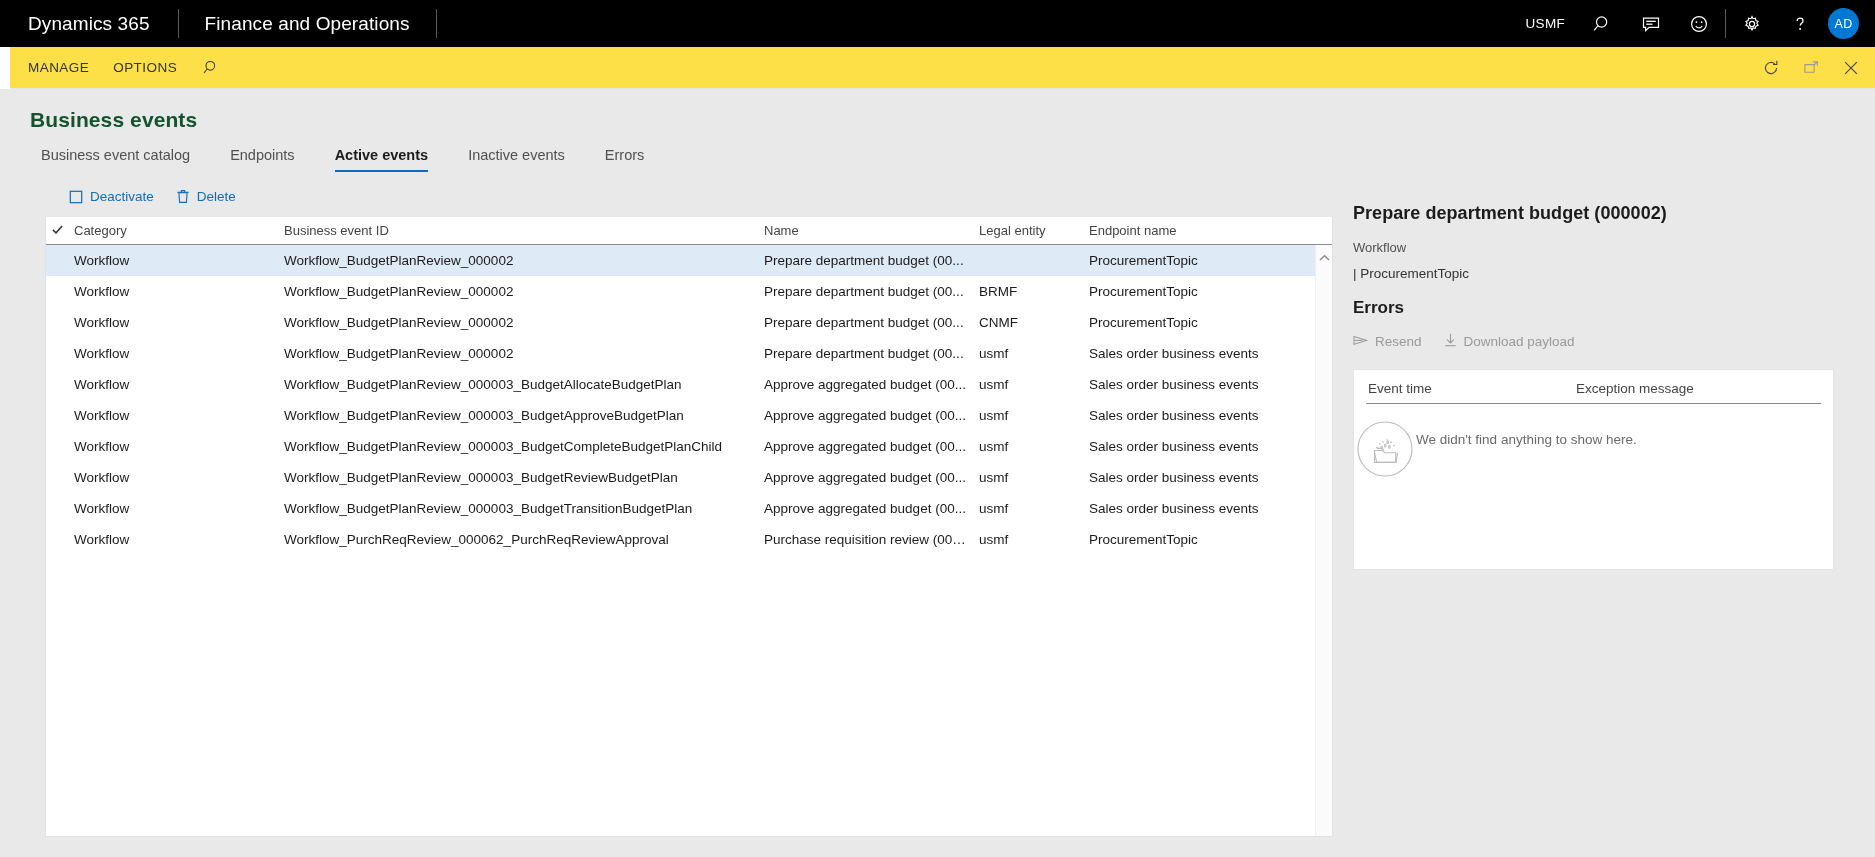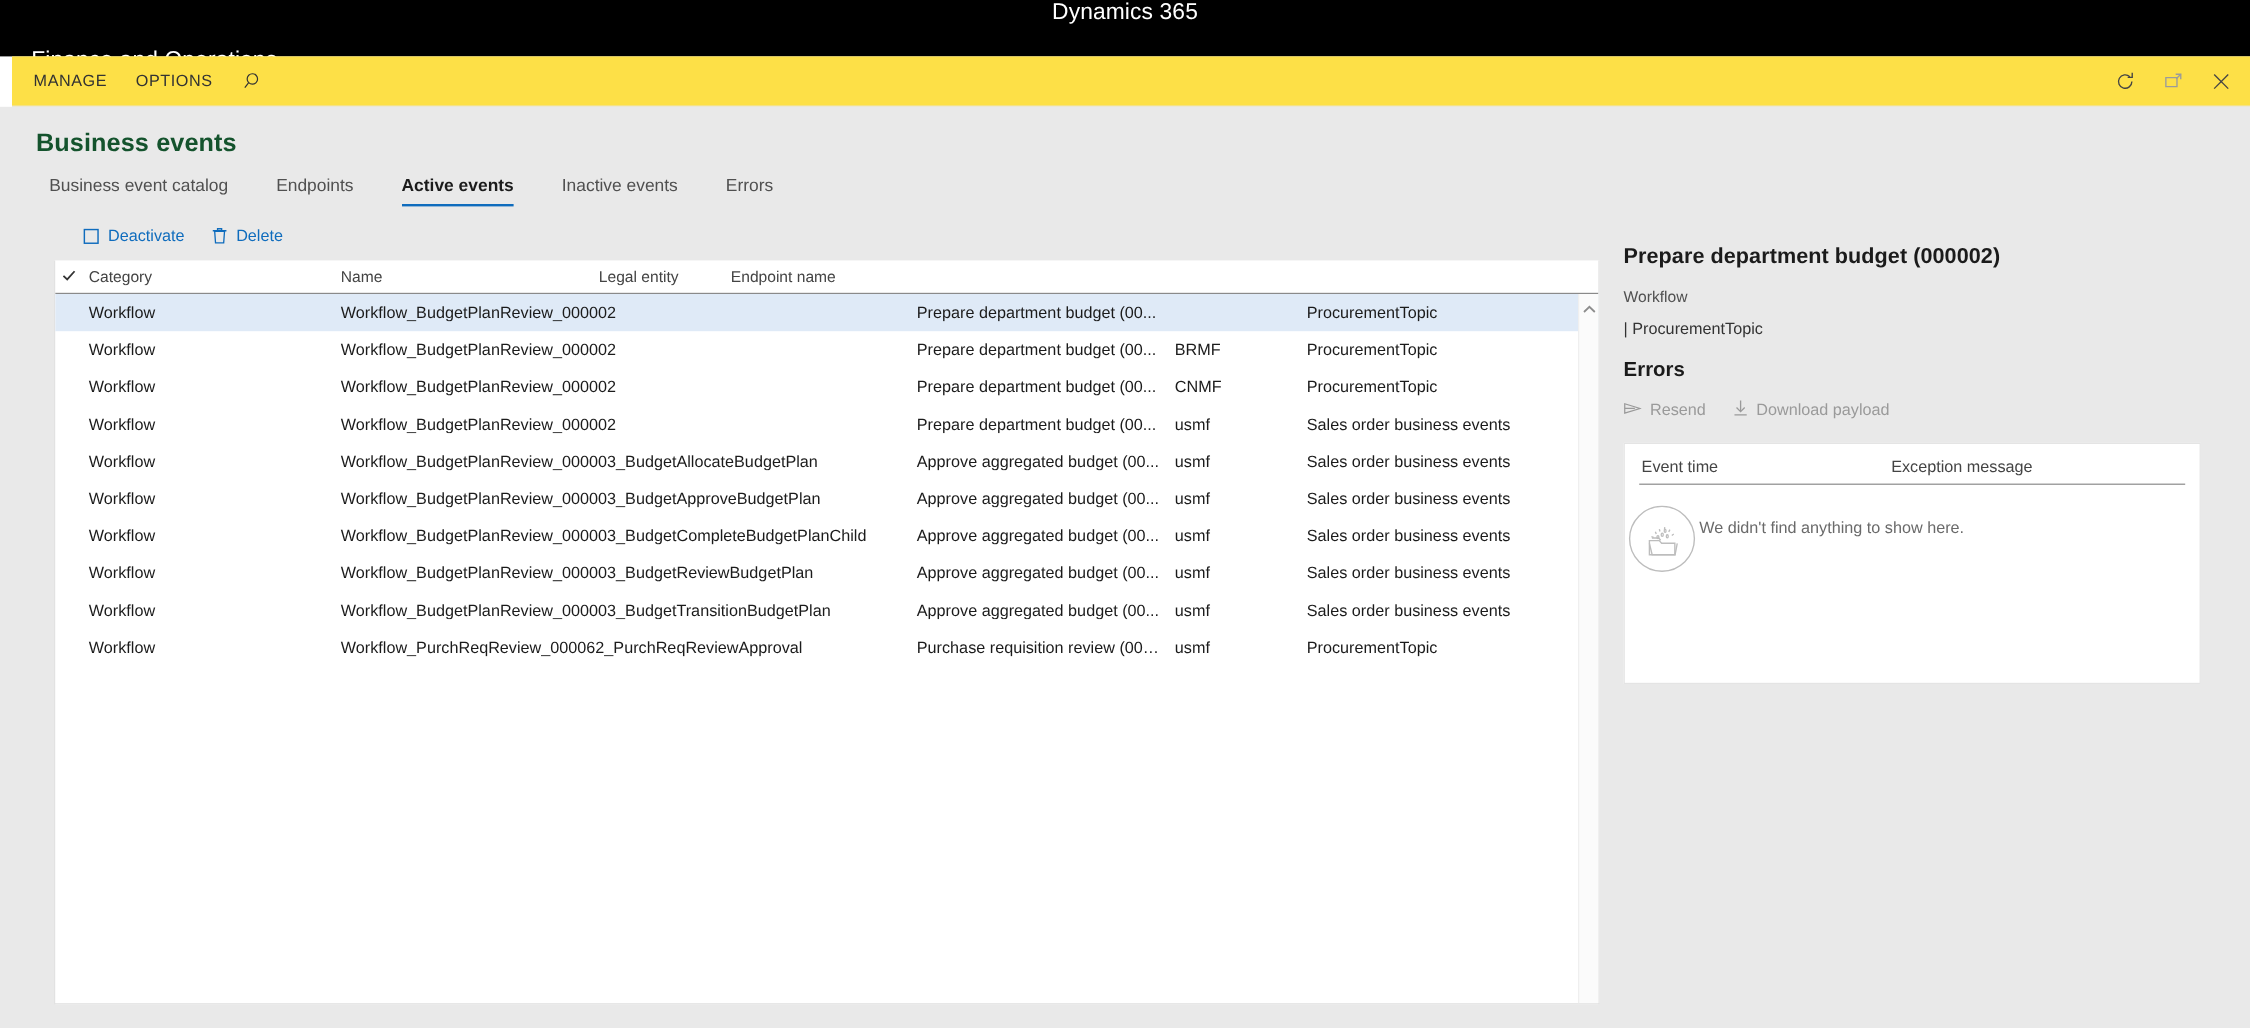--- a/index.html
+++ b/index.html
@@ -9,21 +9,21 @@
     overflow: hidden;
     background: #ffffff;
     font-family: "Segoe UI", "Liberation Sans", sans-serif;
   }
   body { font-family: "Liberation Sans", sans-serif; }
 
   
   .topbar {
     position: absolute; left: 0; top: 0; width: 1875px; height: 47px;
     background: #000000; color: #ffffff;
-    display: flex; align-items: stretch; flex-direction: column;
+    display: flex; align-items: stretch;
   }
   .brand {
     display: flex; align-items: center; justify-content: center;
     padding: 0 28px; font-size: 19px; font-weight: 400; color: #ffffff;
     letter-spacing: .1px;
   }
   .brand-divider { width: 1px; background: #5a5a5a; margin: 9px 0; }
   .module-name {
     display: flex; align-items: center; padding: 0 26px;
     font-size: 19px; color: #ffffff; letter-spacing: .1px;
@@ -300,20 +300,21 @@
   </div>
 
   <div class="grid">
     <div class="grid-header">
       <div class="cell c-check">
         <svg width="13" height="13" viewBox="0 0 14 14" fill="none" stroke="#333" stroke-width="1.6">
           <polyline points="2,7.4 5.4,10.6 12,3.3"></polyline>
         </svg>
       </div>
       <div class="cell c-cat">Category</div>
+      <div class="cell c-id">Business event ID</div>
       <div class="cell c-name">Name</div>
       <div class="cell c-le">Legal entity</div>
       <div class="cell c-ep">Endpoint name</div>
     </div>
 
     <div id="grid-body">
         <div class="grid-row selected">
           <div class="cell c-check"></div>
           <div class="cell c-cat">Workflow</div>
           <div class="cell c-id">Workflow_BudgetPlanReview_000002</div>

